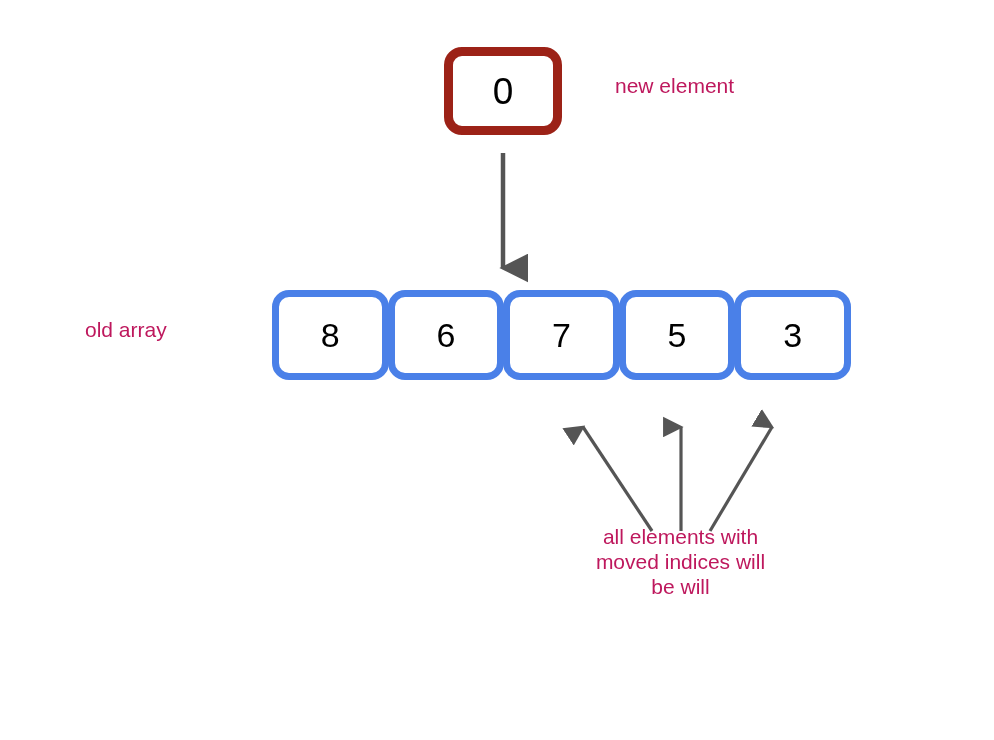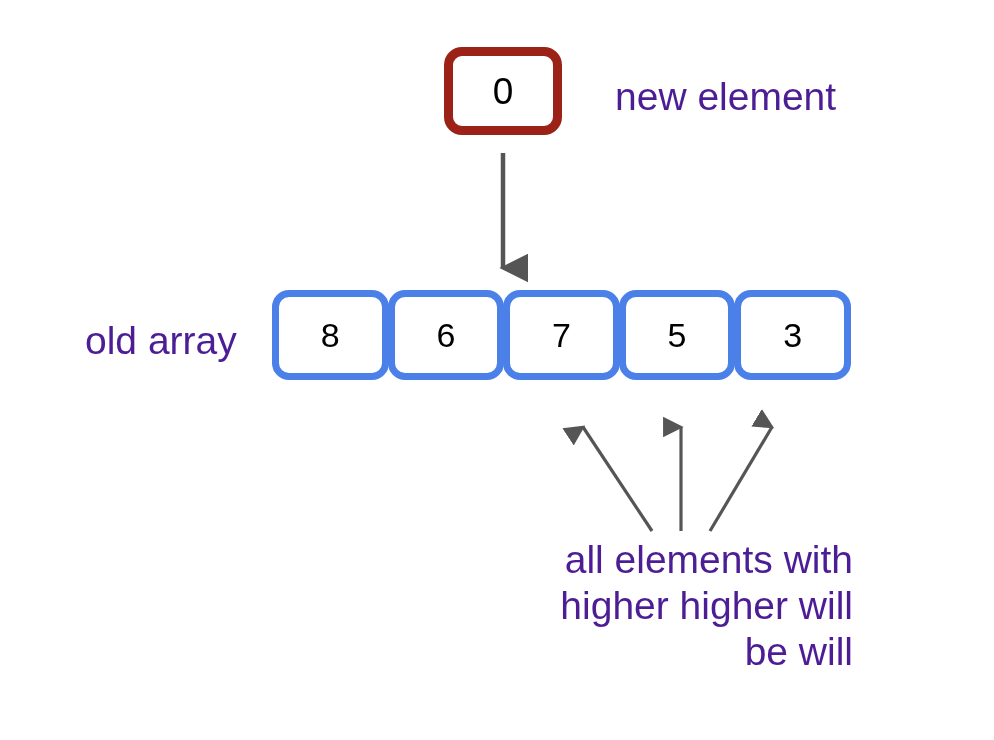--- a/index.html
+++ b/index.html
@@ -35,39 +35,39 @@
   }
   .new-element-value {
     font-size: 37px;
     color: #000000;
     line-height: 1;
   }
 
   
   .blue-label {
     position: absolute;
-    color: #4c1d95;
-    font-size: 39px;
+    color: #be185d;
+    font-size: 21px;
     line-height: 1.18;
     white-space: nowrap;
   }
   #new-element-label {
     left: 615px;
     top: 74px;
   }
   #old-array-label {
     left: 62px;
     top: 318px;
     margin-left: 23px;
   }
   #moved-caption {
     left: 508px;
-    top: 537px;
+    top: 525px;
     width: 345px;
-    text-align: right;
+    text-align: center;
     white-space: normal;
   }
   #moved-caption .cap-line {
     display: block;
   }
 
   
   #array-row {
     position: absolute;
     left: 272px;
@@ -156,17 +156,17 @@
       <line x1="681" y1="531" x2="681" y2="427" stroke="#555555" stroke-width="3.2" marker-end="url(#head-up)"></line>
     </g>
 
     <g>
       <line x1="710" y1="531" x2="772" y2="427" stroke="#555555" stroke-width="3.2" marker-end="url(#head-up)"></line>
     </g>
   </svg>
 
   <div class="blue-label" id="moved-caption">
     <span class="cap-line">all elements with</span>
-    <span class="cap-line">higher higher will</span>
+    <span class="cap-line">moved indices will</span>
     <span class="cap-line">be will</span>
   </div>
 
 </div>
 
 </body></html>

